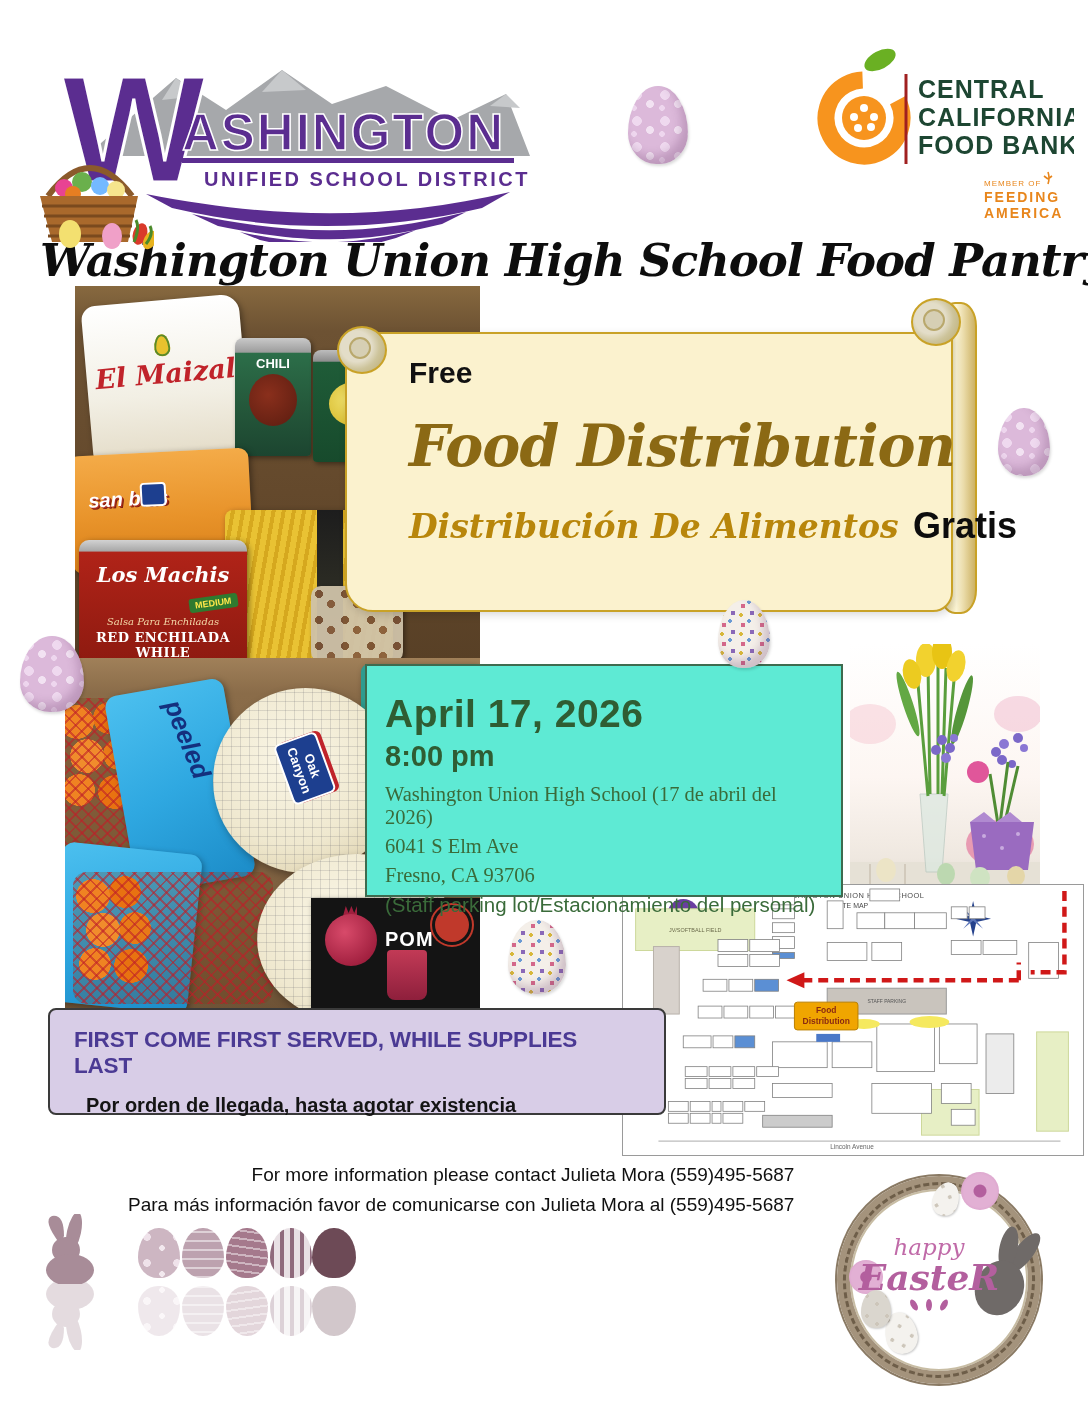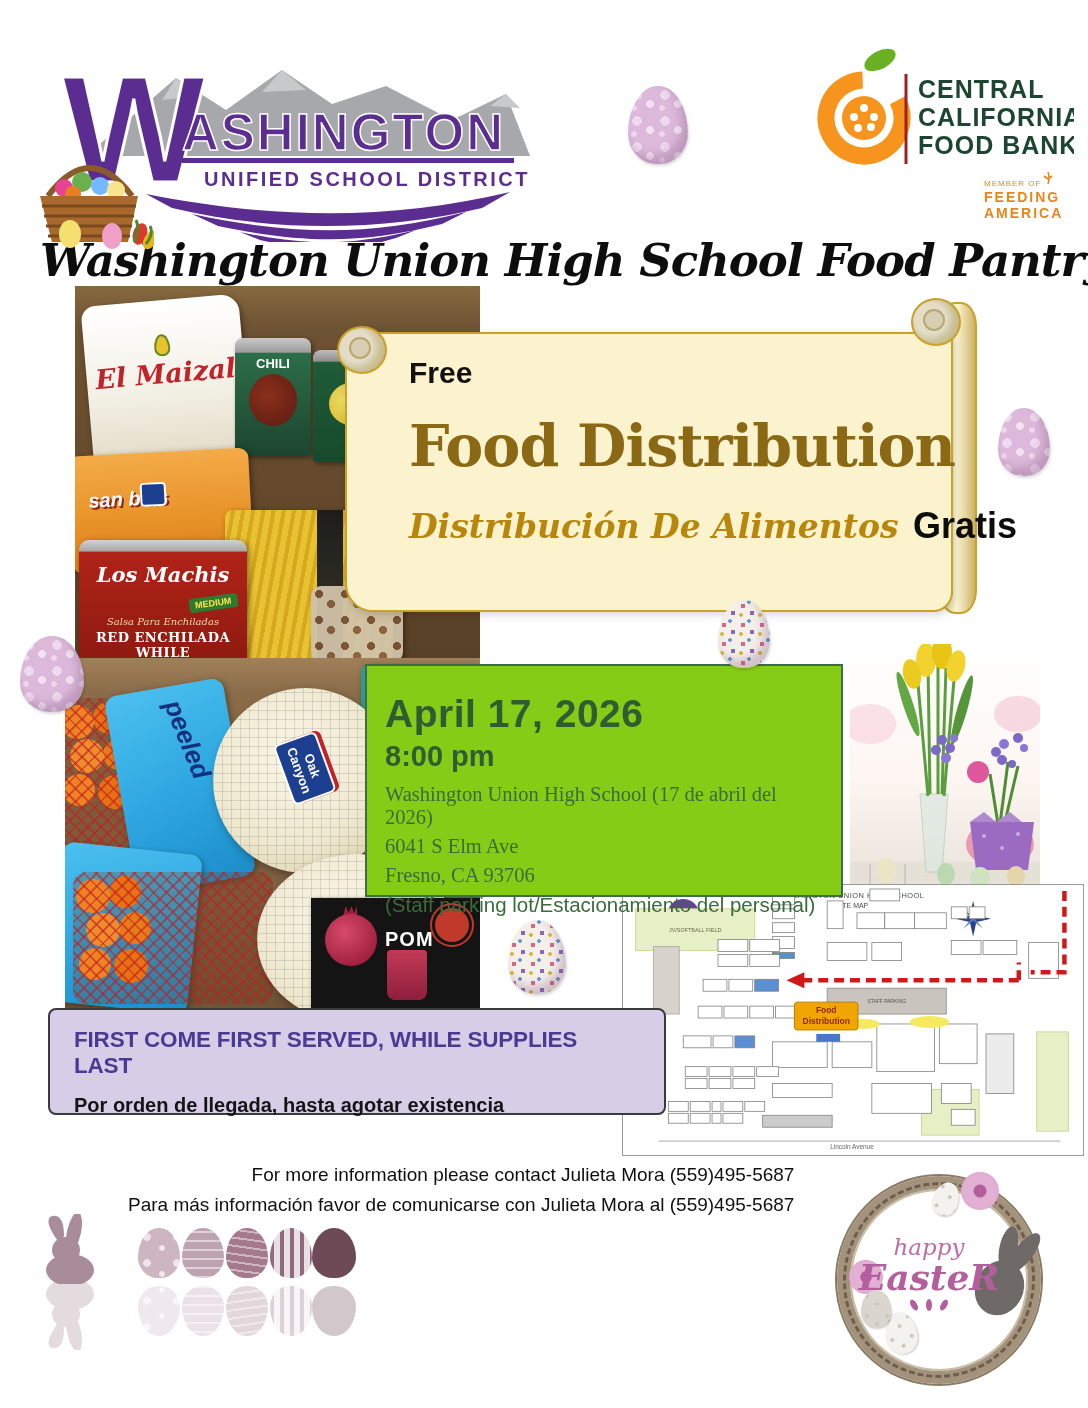--- a/index.html
+++ b/index.html
@@ -72,21 +72,21 @@
   .scroll-body{position:absolute;left:0;top:34px;right:24px;bottom:8px;background:#FBF2CE;
     border:2px solid #C9A227;border-radius:10px 4px 20px 28px;box-shadow:2px 3px 8px rgba(0,0,0,.15);}
   .scroll-curl{position:absolute;width:46px;height:44px;border-radius:50%;border:2px solid #C9A227;
     background:radial-gradient(circle at 38% 42%,#e3ddc8 40%,#cdc49b 60%,#b9a86c 100%);}
   .scroll-curl.tr{right:16px;top:0;}
   .scroll-curl.lf{left:-8px;top:28px;}
   .scroll-curl::after{content:"";position:absolute;left:10px;top:9px;width:18px;height:18px;border-radius:50%;
     background:#d6cfb4;border:2px solid #b9a86c;}
   .scroll-text{position:absolute;left:64px;top:58px;right:40px;}
   .banner-free{font-size:30px;font-weight:bold;color:#111;}
-  .banner-heading{margin-top:22px;font-family:"DejaVu Serif",serif;font-weight:bold;
+  .banner-heading{margin-top:22px;font-family:"DejaVu Serif",serif;font-style:italic;font-weight:bold;
     font-size:57px;color:#8B6914;white-space:nowrap;letter-spacing:-1px;}
   .banner-sub{margin-top:26px;white-space:nowrap;}
   .banner-sub .es{font-family:"DejaVu Serif",serif;font-style:italic;font-weight:bold;font-size:33px;color:#B8860B;}
   .banner-sub .gratis{font-size:36px;font-weight:bold;color:#0d0d0d;margin-left:10px;}
 
   
   .photo-bottom{position:absolute;left:65px;top:658px;width:415px;height:352px;z-index:1;overflow:hidden;
     background:linear-gradient(180deg,#a08059 0%,#8a6c49 10%,#7d6040 70%,#6e5336 100%);}
   .blue-bag{position:absolute;background:linear-gradient(160deg,#4cc0ef 0%,#2fa8e1 50%,#1c8cc8 100%);
     border-radius:12px;box-shadow:2px 2px 6px rgba(0,0,0,.35);}
@@ -137,40 +137,40 @@
   .pom-box .crown{position:absolute;left:32px;top:8px;width:14px;height:10px;background:#a01f3e;
     clip-path:polygon(0 100%,20% 0,40% 70%,60% 0,80% 70%,100% 0,100% 100%);}
   .pom-box .brand{position:absolute;left:74px;top:30px;color:#fff;font-weight:bold;font-size:20px;letter-spacing:1px;}
   .pom-box .cup{position:absolute;left:76px;top:52px;width:40px;height:50px;
     background:linear-gradient(180deg,#c23a56,#8e1f3c);border-radius:4px 4px 8px 8px;}
   .pom-box .burst{position:absolute;right:12px;top:10px;width:34px;height:34px;border-radius:50%;
     background:#c0392b;box-shadow:0 0 0 3px #141414,0 0 0 5px #c0392b;}
 
   
   .event-box{position:absolute;left:365px;top:664px;width:478px;height:233px;z-index:3;
-    background:#84cc16;border:2px solid #3E6B4F;box-sizing:border-box;padding:26px 14px 0 18px;}
+    background:#5eead4;border:2px solid #3E6B4F;box-sizing:border-box;padding:26px 14px 0 18px;}
   .event-date{font-size:39px;font-weight:bold;color:#2F5D33;letter-spacing:.5px;}
   .event-time{font-size:29px;font-weight:bold;color:#2F5D33;margin-top:4px;}
   .event-serif{font-family:"Liberation Serif",serif;font-size:20.5px;color:#3A6B3A;margin-top:6px;}
   .event-serif.first{margin-top:10px;}
   .event-parking{font-size:20.5px;color:#3A6B3A;margin-top:6px;}
 
   
   .photo-flowers{position:absolute;left:850px;top:644px;width:190px;height:242px;z-index:1;
     background:linear-gradient(180deg,#ffffff 0%,#fdf6f2 55%,#efe8e0 88%,#e2dcd2 100%);overflow:hidden;}
 
   
   .site-map{position:absolute;left:622px;top:884px;width:462px;height:272px;z-index:2;
     background:#fff;border:1px solid #9a9a9a;box-sizing:border-box;}
 
   
   .notice-box{position:absolute;left:48px;top:1008px;width:618px;height:107px;z-index:4;
     background:#D8CDE7;border:2px solid #3a3a3a;border-radius:8px;box-sizing:border-box;padding:17px 24px;}
   .notice-en{font-size:22.5px;font-weight:bold;color:#4B3A94;letter-spacing:-.2px;}
-  .notice-es{font-size:20px;font-weight:bold;color:#141414;margin-top:15px;}
+  .notice-es{font-size:20px;font-weight:bold;color:#141414;margin-top:15px;margin-left:12px;}
 
   
   .contact{position:absolute;left:128px;top:1160px;z-index:2;font-size:19px;color:#101010;line-height:1.6;text-align:right;}
 
   
   .easter-decor{position:absolute;left:30px;top:1214px;width:300px;height:150px;z-index:2;}
   .easter-main{position:absolute;left:0;top:0;width:300px;height:70px;}
   .easter-mirror{position:absolute;left:0;top:66px;width:300px;height:70px;transform:scaleY(-1);opacity:.3;}
   .egg-s{position:absolute;width:42px;height:50px;top:14px;
     border-radius:50% 50% 48% 48%/60% 60% 42% 42%;}

